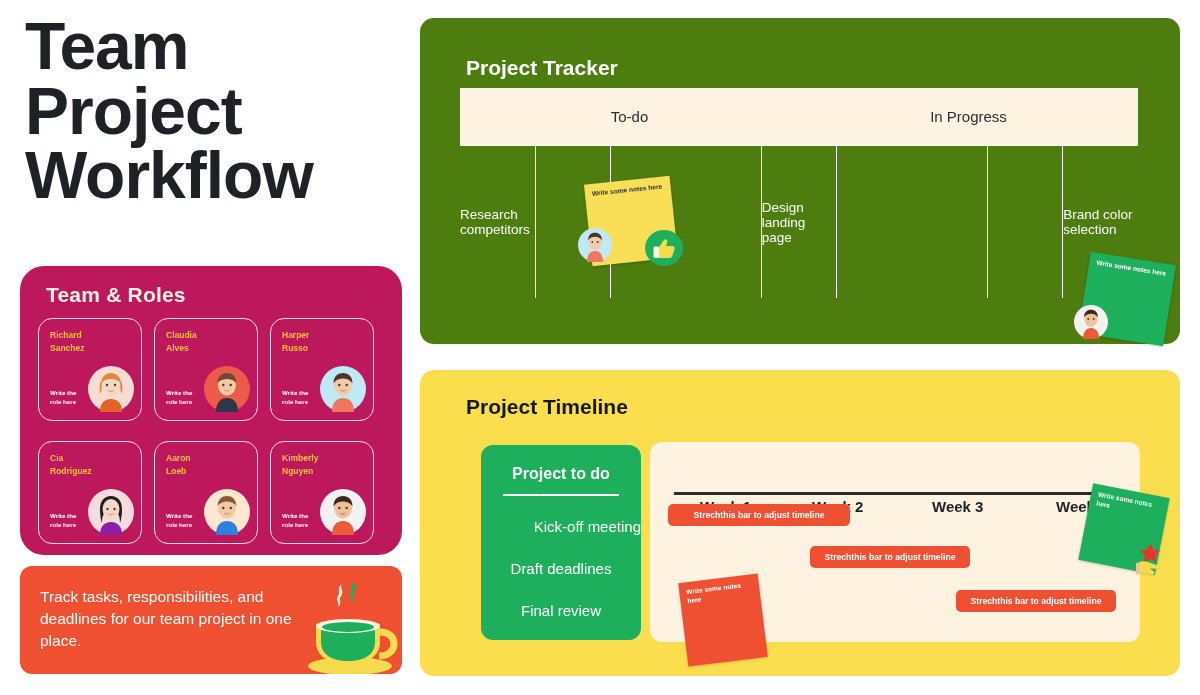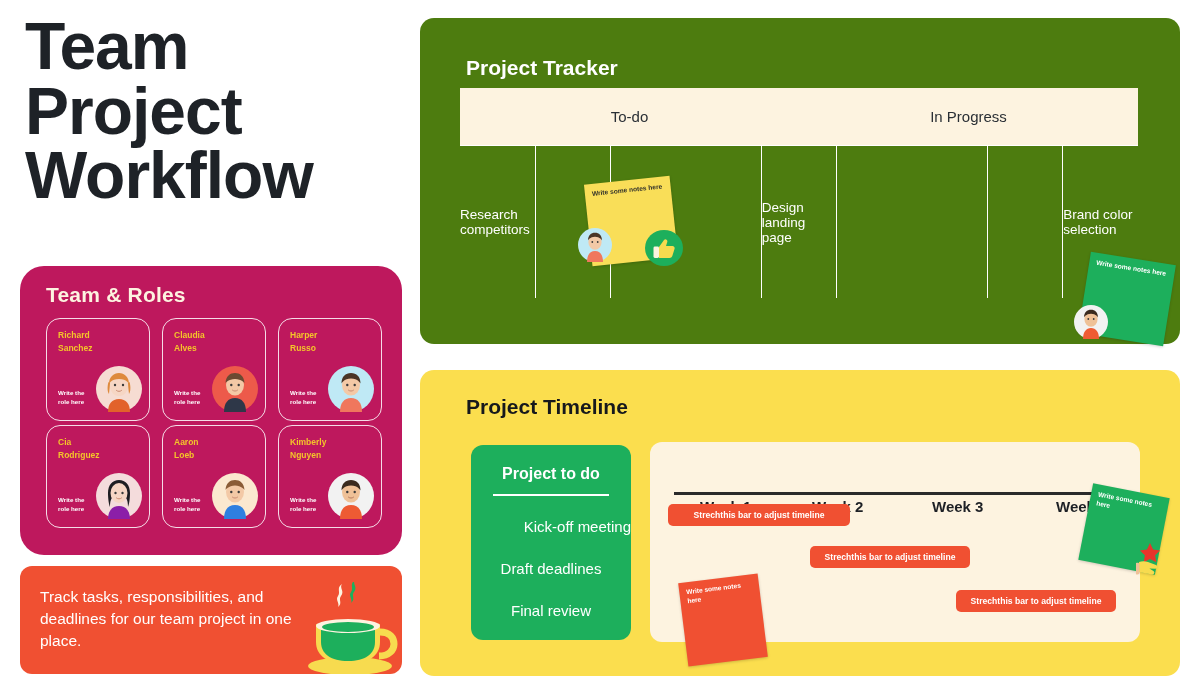--- a/index.html
+++ b/index.html
@@ -22,23 +22,23 @@
   
   .team-card{
     position:absolute;left:20px;top:266px;width:382px;height:289px;
     background:#be185d;border-radius:24px;
   }
   .team-card h2{
     margin:0;position:absolute;left:26px;top:17px;
     font-size:21px;font-weight:bold;color:#FDF3E0;letter-spacing:.2px;
   }
   .member-grid{
-    position:absolute;left:26px;top:52px;width:336px;height:222px;
+    position:absolute;left:18px;top:52px;width:336px;height:222px;
     display:grid;grid-template-columns:repeat(3,104px);grid-template-rows:repeat(2,103px);
-    gap:4px 12px;
+    gap:20px 12px;
   }
   .member{
     position:relative;border:1.4px solid rgba(255,255,255,.85);
     border-radius:14px;overflow:hidden;
   }
   .member .mname{
     position:absolute;left:11px;top:10px;right:8px;
     font-size:8.5px;line-height:1.5;font-weight:bold;color:#F4C52A;
     white-space:pre-line;
   }
@@ -94,21 +94,21 @@
   
   .timeline{
     position:absolute;left:420px;top:370px;width:760px;height:306px;
     background:#FBDE4E;border-radius:14px;
   }
   .timeline h2{
     margin:0;position:absolute;left:46px;top:25px;
     font-size:21px;font-weight:bold;color:#16181c;
   }
   .todo-card{
-    position:absolute;left:471px;top:445px;width:160px;height:195px;
+    position:absolute;left:481px;top:445px;width:160px;height:195px;
     background:#1DAF5C;border-radius:12px;
   }
   .todo-card .tt{
     position:absolute;left:0;right:0;top:20px;text-align:center;
     font-size:16px;font-weight:bold;color:#ffffff;
   }
   .todo-card .rule{
     position:absolute;left:22px;right:22px;top:49px;height:2.4px;background:#ffffff;
   }
   .todo-card .ti{

